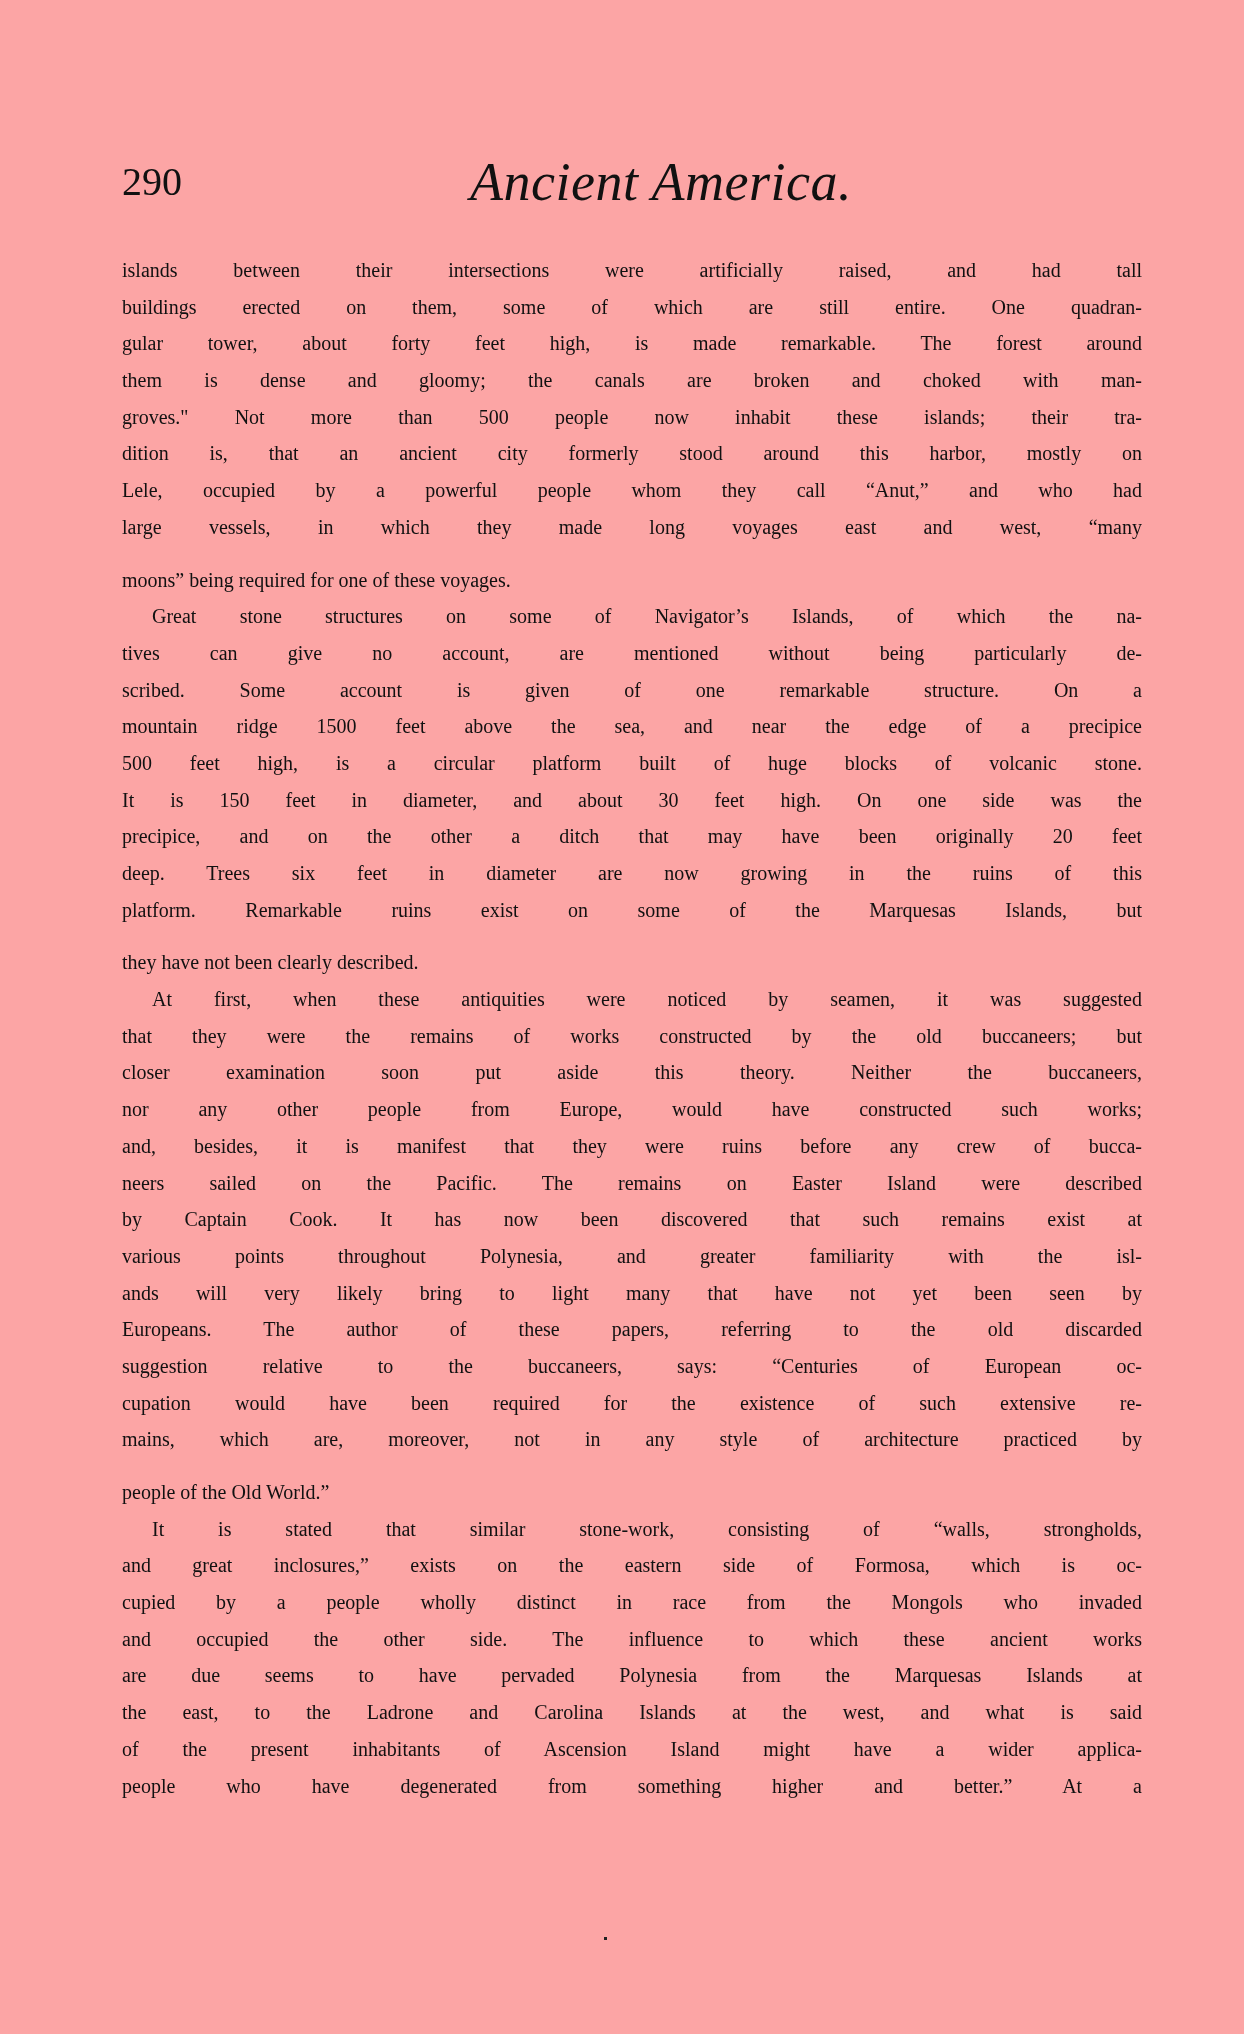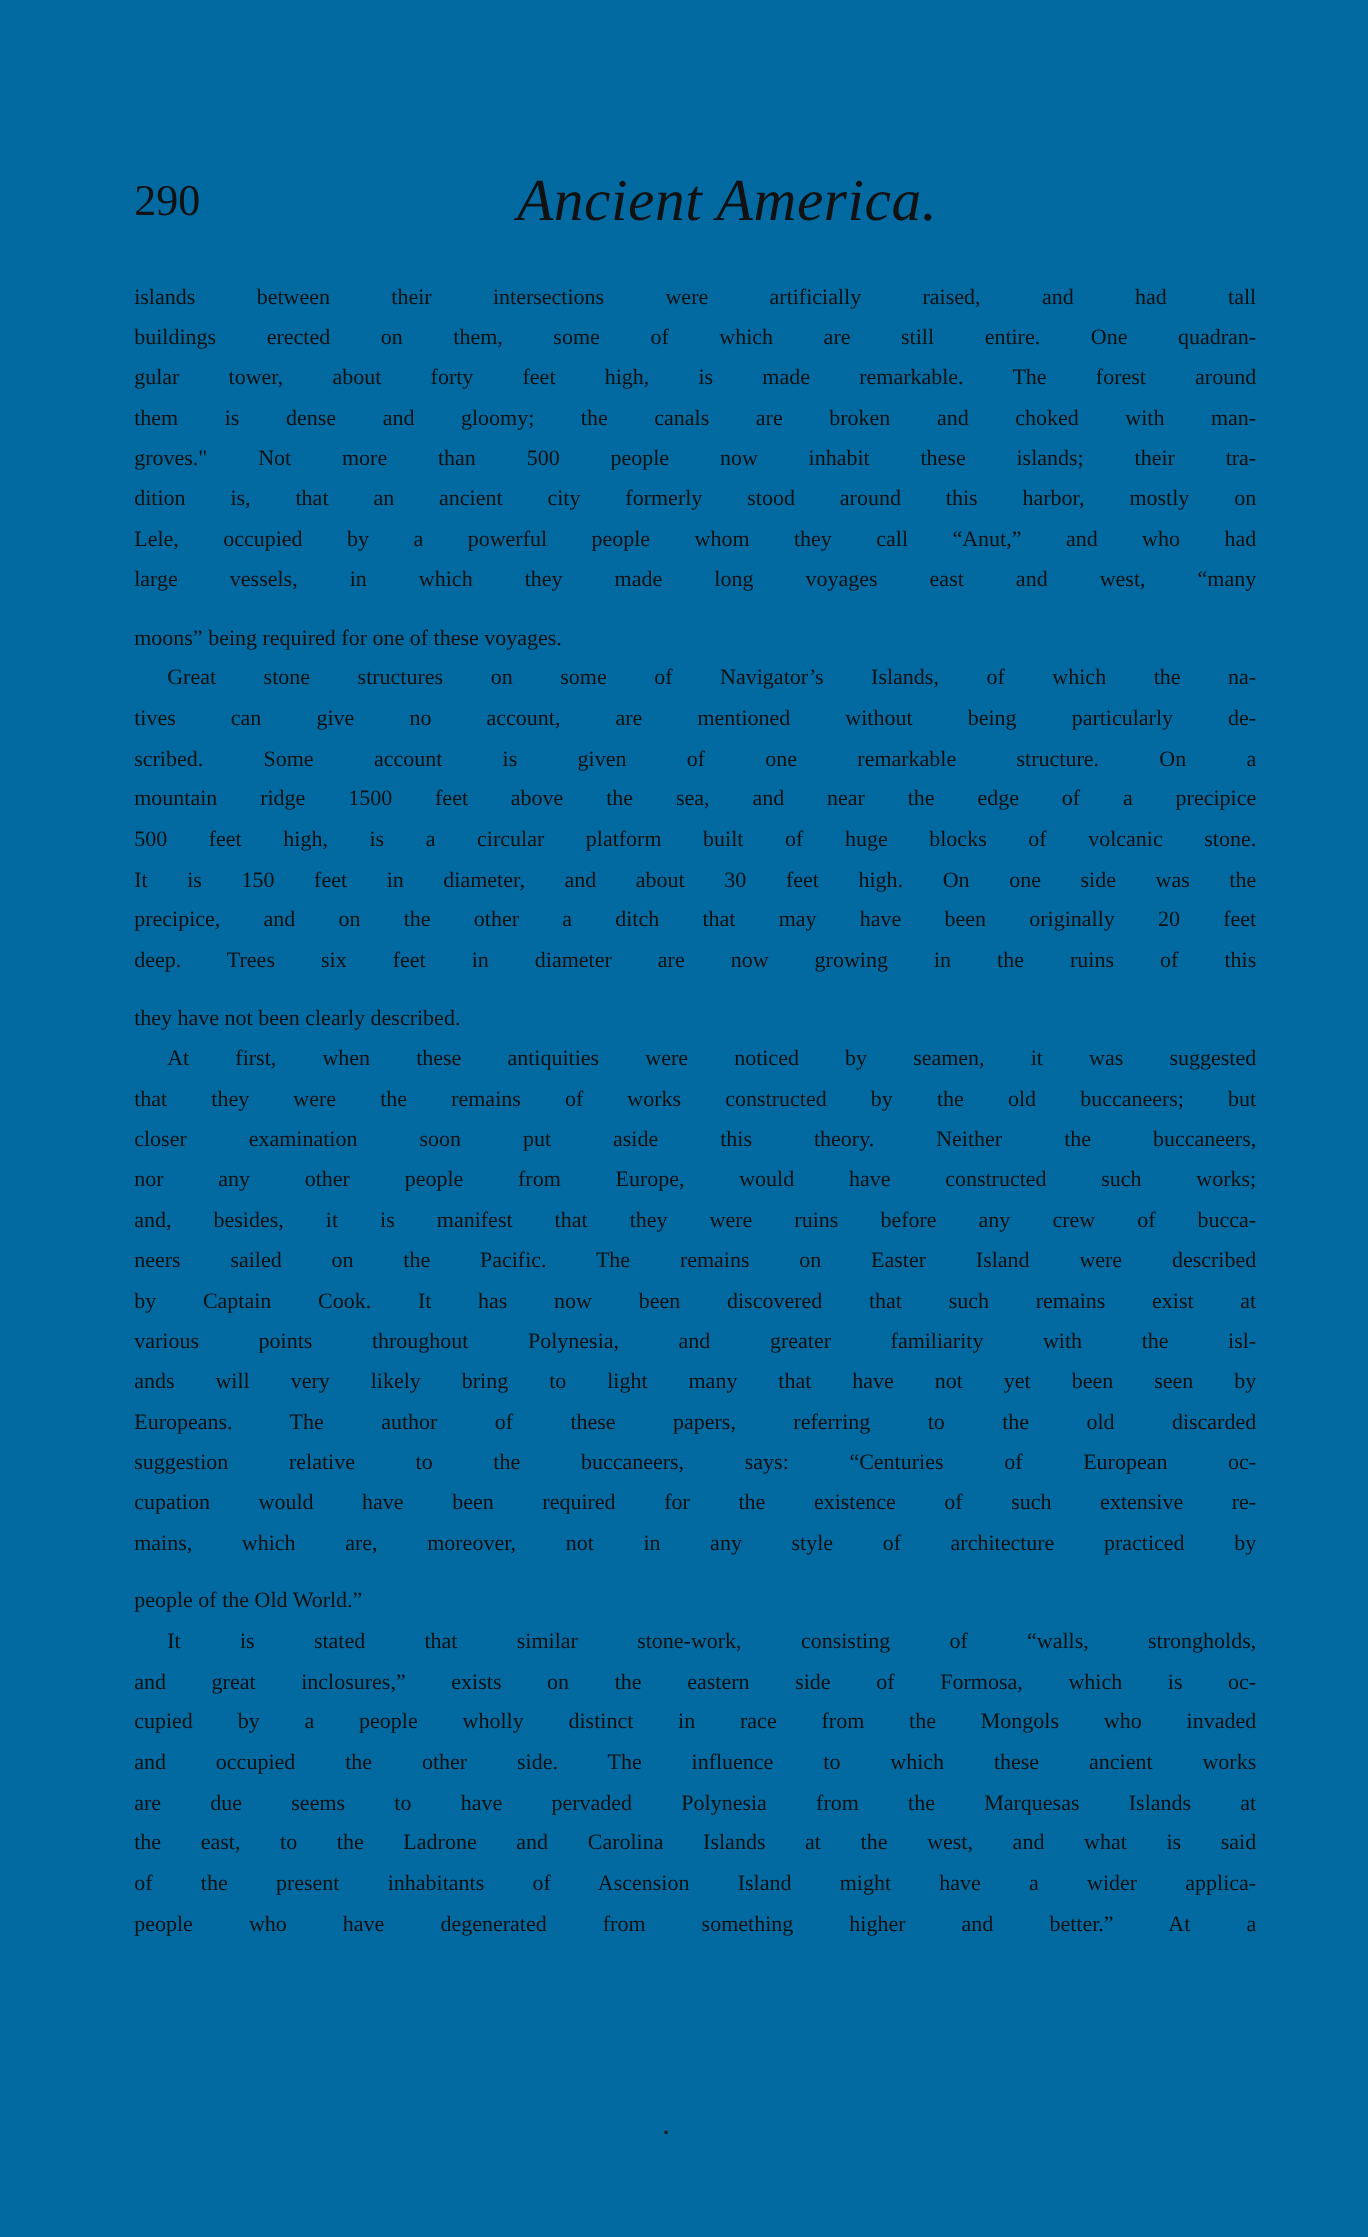--- a/index.html
+++ b/index.html
@@ -14,21 +14,21 @@
     overflow: hidden;
     color: #111111;
     font-family: "Liberation Serif", "DejaVu Serif", serif;
   }
   .page {
     position: absolute;
     left: 0;
     top: 0;
     width: 1244px;
     height: 2034px;
-    background: #0369a1;
+    background: #fca5a5;
   }
   .running-head {
     position: absolute;
     left: 122px;
     top: 158px;
     width: 1020px;
     height: 48px;
   }
   .page-number {
     position: absolute;
@@ -108,20 +108,21 @@
 
     <p class="paragraph">
       <span class="line indent">Great stone structures on some of Navigator’s Islands, of which the na-</span>
       <span class="line">tives can give no account, are mentioned without being particularly de-</span>
       <span class="line">scribed.  Some account is given of one remarkable structure.  On a</span>
       <span class="line">mountain ridge 1500 feet above the sea, and near the edge of a precipice</span>
       <span class="line">500 feet high, is a circular platform built of huge blocks of volcanic stone.</span>
       <span class="line">It is 150 feet in diameter, and about 30 feet high.  On one side was the</span>
       <span class="line">precipice, and on the other a ditch that may have been originally 20 feet</span>
       <span class="line">deep.  Trees six feet in diameter are now growing in the ruins of this</span>
+      <span class="line">platform.  Remarkable ruins exist on some of the Marquesas Islands, but</span>
       <span class="line last">they have not been clearly described.</span>
     </p>
 
     <p class="paragraph">
       <span class="line indent">At first, when these antiquities were noticed by seamen, it was suggested</span>
       <span class="line">that they were the remains of works constructed by the old buccaneers; but</span>
       <span class="line">closer examination soon put aside this theory.  Neither the buccaneers,</span>
       <span class="line">nor any other people from Europe, would have constructed such works;</span>
       <span class="line">and, besides, it is manifest that they were ruins before any crew of bucca-</span>
       <span class="line">neers sailed on the Pacific.  The remains on Easter Island were described</span>

